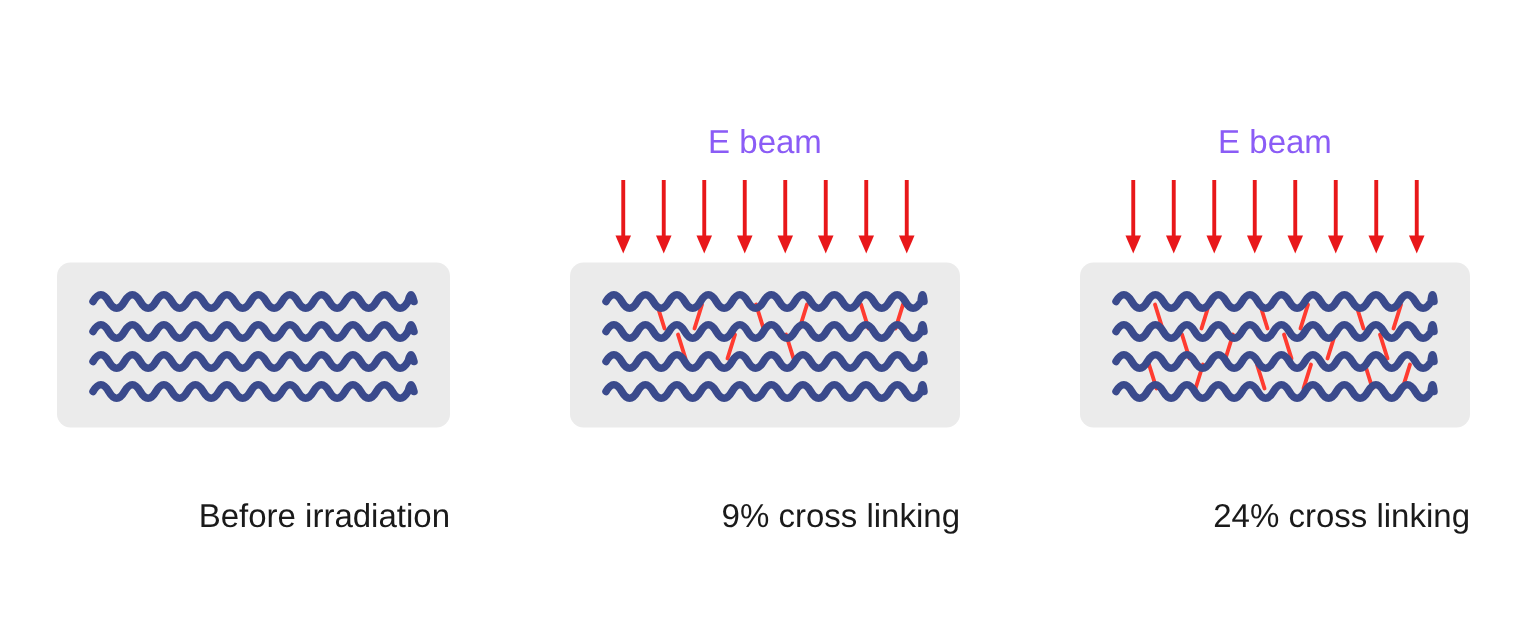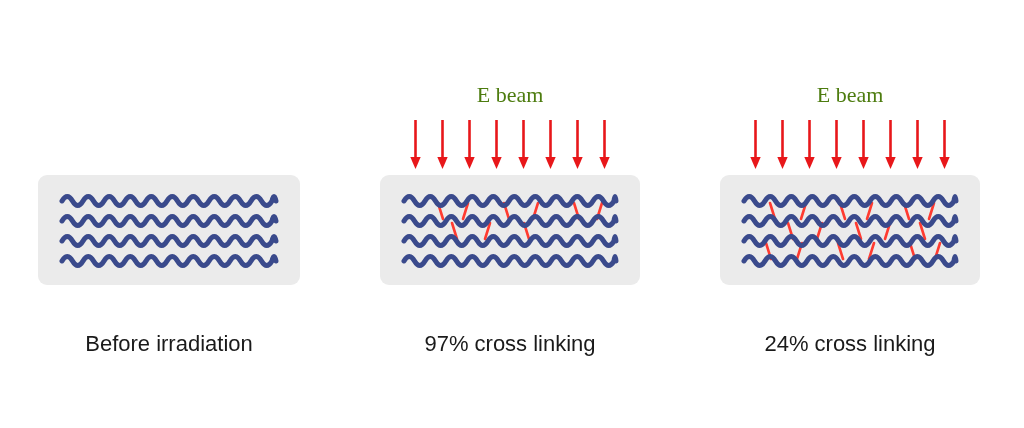--- a/index.html
+++ b/index.html
@@ -22,28 +22,28 @@
     height: 428px;
   }
   .panel-group {
     position: absolute;
     top: 0;
   }
   .beam-label {
     position: absolute;
     text-align: center;
     font-size: 22px;
-    color: #4d7c0f;
-    font-family: Liberation Serif, serif;
+    color: #8b5cf6;
+    font-family: Liberation Sans, sans-serif;
     white-space: nowrap;
     line-height: 1;
   }
   .caption {
     position: absolute;
-    text-align: center;
+    text-align: right;
     font-size: 22px;
     color: #1a1a1a;
     font-family: "Liberation Sans", sans-serif;
     white-space: nowrap;
     line-height: 1;
   }
   .slab {
     position: absolute;
   }
   svg { display: block; }
@@ -109,21 +109,21 @@
           <line x1="222" y1="28" x2="217" y2="44" stroke="#ff3b30" stroke-width="2.6" stroke-linecap="round"></line>
           <line x1="72" y1="48" x2="77" y2="64" stroke="#ff3b30" stroke-width="2.6" stroke-linecap="round"></line>
           <line x1="110" y1="48" x2="105" y2="64" stroke="#ff3b30" stroke-width="2.6" stroke-linecap="round"></line>
           <line x1="144" y1="48" x2="149" y2="64" stroke="#ff3b30" stroke-width="2.6" stroke-linecap="round"></line>
           <path d="M 24 26 Q 29.25 17 34.5 26 Q 39.75 35 45 26 Q 50.25 17 55.5 26 Q 60.75 35 66 26 Q 71.25 17 76.5 26 Q 81.75 35 87 26 Q 92.25 17 97.5 26 Q 102.75 35 108 26 Q 113.25 17 118.5 26 Q 123.75 35 129 26 Q 134.25 17 139.5 26 Q 144.75 35 150 26 Q 155.25 17 160.5 26 Q 165.75 35 171 26 Q 176.25 17 181.5 26 Q 186.75 35 192 26 Q 197.25 17 202.5 26 Q 207.75 35 213 26 Q 218.25 17 223.5 26 Q 228.75 35 234 26 Q 235 17 236 26" fill="none" stroke="#3a4a8c" stroke-width="5" stroke-linecap="round"></path>
           <path d="M 24 46 Q 29.25 37 34.5 46 Q 39.75 55 45 46 Q 50.25 37 55.5 46 Q 60.75 55 66 46 Q 71.25 37 76.5 46 Q 81.75 55 87 46 Q 92.25 37 97.5 46 Q 102.75 55 108 46 Q 113.25 37 118.5 46 Q 123.75 55 129 46 Q 134.25 37 139.5 46 Q 144.75 55 150 46 Q 155.25 37 160.5 46 Q 165.75 55 171 46 Q 176.25 37 181.5 46 Q 186.75 55 192 46 Q 197.25 37 202.5 46 Q 207.75 55 213 46 Q 218.25 37 223.5 46 Q 228.75 55 234 46 Q 235 37 236 46" fill="none" stroke="#3a4a8c" stroke-width="5" stroke-linecap="round"></path>
           <path d="M 24 66 Q 29.25 57 34.5 66 Q 39.75 75 45 66 Q 50.25 57 55.5 66 Q 60.75 75 66 66 Q 71.25 57 76.5 66 Q 81.75 75 87 66 Q 92.25 57 97.5 66 Q 102.75 75 108 66 Q 113.25 57 118.5 66 Q 123.75 75 129 66 Q 134.25 57 139.5 66 Q 144.75 75 150 66 Q 155.25 57 160.5 66 Q 165.75 75 171 66 Q 176.25 57 181.5 66 Q 186.75 75 192 66 Q 197.25 57 202.5 66 Q 207.75 75 213 66 Q 218.25 57 223.5 66 Q 228.75 75 234 66 Q 235 57 236 66" fill="none" stroke="#3a4a8c" stroke-width="5" stroke-linecap="round"></path>
           <path d="M 24 86 Q 29.25 77 34.5 86 Q 39.75 95 45 86 Q 50.25 77 55.5 86 Q 60.75 95 66 86 Q 71.25 77 76.5 86 Q 81.75 95 87 86 Q 92.25 77 97.5 86 Q 102.75 95 108 86 Q 113.25 77 118.5 86 Q 123.75 95 129 86 Q 134.25 77 139.5 86 Q 144.75 95 150 86 Q 155.25 77 160.5 86 Q 165.75 95 171 86 Q 176.25 77 181.5 86 Q 186.75 95 192 86 Q 197.25 77 202.5 86 Q 207.75 95 213 86 Q 218.25 77 223.5 86 Q 228.75 95 234 86 Q 235 77 236 86" fill="none" stroke="#3a4a8c" stroke-width="5" stroke-linecap="round"></path>
         </svg>
       </div>
-      <div class="caption" style="left: 380px; width: 260px; top: 333px;">97% cross linking</div>
+      <div class="caption" style="left: 380px; width: 260px; top: 333px;">9% cross linking</div>
     </div>
     <div class="panel-group" style="left: 0px; width: 1024px; height: 428px;">
       <div class="beam-label" style="left: 720px; width: 260px; top: 84px;">E beam</div>
       <svg width="1024" height="428" style="position:absolute;left:0;top:0;pointer-events:none;">
         <g>
           <line x1="755.5" y1="120" x2="755.5" y2="159" stroke="#e8171a" stroke-width="2.6"></line>
           <path d="M 750.3 157 L 755.5 169 L 760.7 157 Z" fill="#e8171a"></path>
         </g>
         <g>
           <line x1="782.5" y1="120" x2="782.5" y2="159" stroke="#e8171a" stroke-width="2.6"></line>

